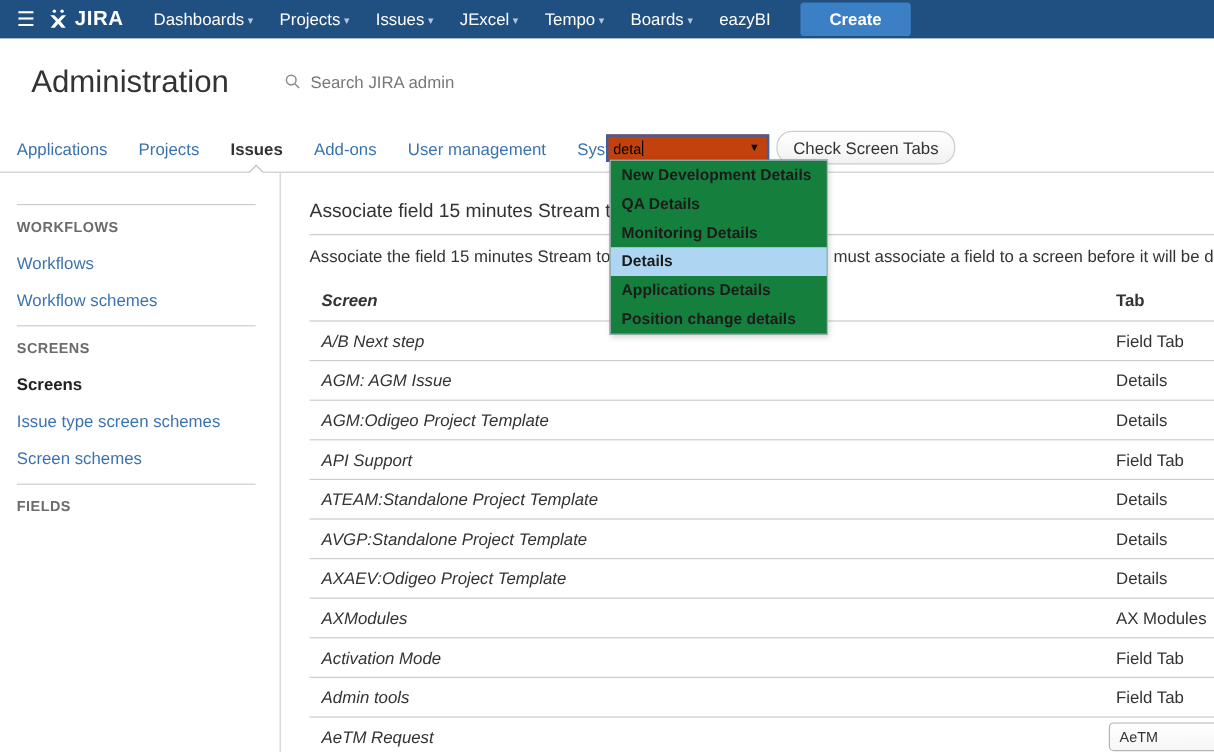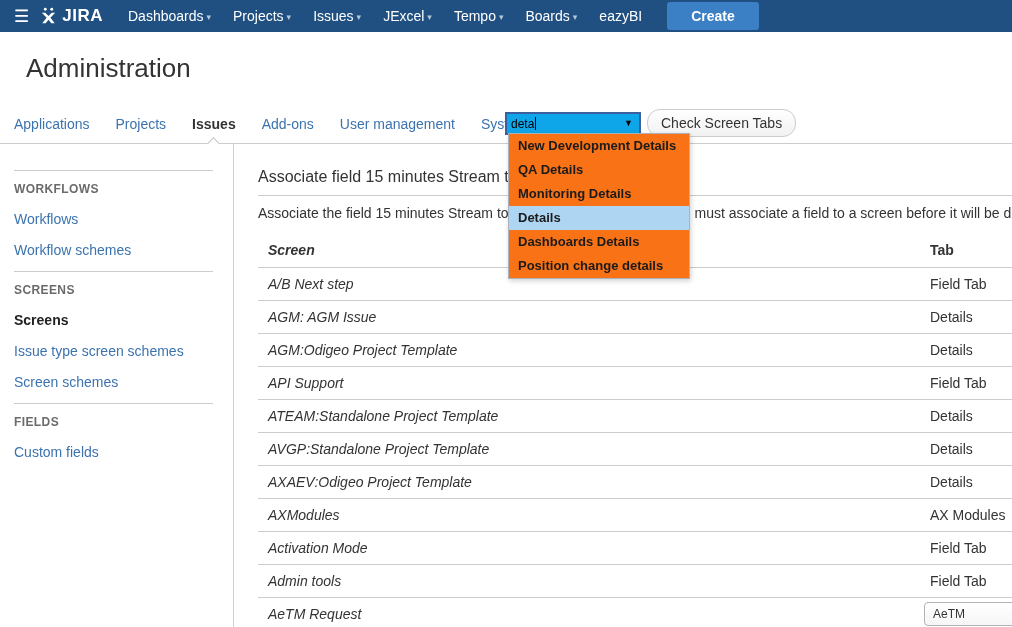--- a/index.html
+++ b/index.html
@@ -32,33 +32,33 @@
   
   .tabbar { height:40px; border-bottom:1px solid #ccc; display:flex; align-items:center;
     padding-left:14px; position:relative; background:#fff; }
   .tab { font-size:14px; color:#3b73af; margin-right:26px; cursor:pointer; position:relative; }
   .tab.active { color:#333; font-weight:bold; }
   .tab.active .notch { position:absolute; width:9px; height:9px; background:#fff;
     border-top:1px solid #c0c0c0; border-left:1px solid #c0c0c0;
     transform:rotate(45deg); left:50%; margin-left:-5px; top:23px; z-index:3; }
 
   .combo { position:absolute; left:505px; top:8px; width:136px; height:23px;
-    border:2px solid #3c5f9e; background:#0ea5e9; cursor:pointer; }
+    border:2px solid #3c5f9e; background:#c2410c; cursor:pointer; }
   .combo-text { font-size:12px; color:#000; position:absolute; left:4px; top:3px; }
   .combo-cursor { display:inline-block; width:1px; height:13px; background:#000;
     vertical-align:-2px; margin-left:1px; }
   .combo-arrow { position:absolute; right:6px; top:4px; font-size:9px; color:#000; }
 
   .check-btn { position:absolute; left:647px; top:5px; height:28px; padding:0 13px;
     font-size:14px; color:#333; background:linear-gradient(#ffffff,#f2f2f2);
     border:1px solid #ccc; border-radius:13px; cursor:pointer;
     font-family:"Liberation Sans", sans-serif; }
 
   
-  .dropdown { position:absolute; left:508px; top:133px; width:182px; background:#f97316;
+  .dropdown { position:absolute; left:508px; top:133px; width:182px; background:#15803d;
     border:1px solid #a9b3bd; box-shadow:1px 2px 5px rgba(0,0,0,.18); z-index:40; }
   .dropdown-item { height:24px; line-height:24px; padding:0 9px; font-size:13px;
     font-weight:bold; color:#1b1b1b; white-space:nowrap; cursor:pointer; }
   .dropdown-item.highlighted { background:#aed5f2; }
 
   
   .content { display:flex; height:483px; }
   .sidebar { width:234px; border-right:1px solid #d0d0d0; padding:26px 20px 0 14px; flex:none; }
   .side-section { border-top:1px solid #ccc; padding:11px 0 13px; }
   .side-header { font-size:12px; font-weight:bold; color:#6b6b6b; letter-spacing:.4px;
@@ -100,20 +100,27 @@
   <span class="nav-item"><span>Issues</span><span class="nav-caret">▾</span></span>
   <span class="nav-item"><span>JExcel</span><span class="nav-caret">▾</span></span>
   <span class="nav-item"><span>Tempo</span><span class="nav-caret">▾</span></span>
   <span class="nav-item"><span>Boards</span><span class="nav-caret">▾</span></span>
   <span class="nav-item"><span>eazyBI</span></span>
   <button class="create-btn">Create</button>
 </nav>
 
 <div class="admin-header">
   <h1 class="page-title">Administration</h1>
+  <div class="admin-search">
+    <svg width="14" height="14" viewBox="0 0 16 16">
+      <circle cx="6.5" cy="6.5" r="4.6" fill="none" stroke="#8a8a8a" stroke-width="1.4"></circle>
+      <line x1="10" y1="10" x2="14" y2="14" stroke="#8a8a8a" stroke-width="1.4"></line>
+    </svg>
+    <input type="text" placeholder="Search JIRA admin" style="">
+  </div>
 </div>
 
 <div class="tabbar">
   <span class="tab">Applications</span>
   <span class="tab">Projects</span>
   <span class="tab active"><span>Issues</span><span class="notch"></span></span>
   <span class="tab">Add-ons</span>
   <span class="tab">User management</span>
   <span class="tab">System</span>
 
@@ -122,41 +129,40 @@
     <span class="combo-arrow">▼</span>
   </div>
   <button class="check-btn">Check Screen Tabs</button>
 </div>
 
 <div class="dropdown">
   <div class="dropdown-item">New Development Details</div>
   <div class="dropdown-item">QA Details</div>
   <div class="dropdown-item">Monitoring Details</div>
   <div class="dropdown-item highlighted">Details</div>
-  <div class="dropdown-item">Dashboards Details</div>
+  <div class="dropdown-item">Applications Details</div>
   <div class="dropdown-item">Position change details</div>
 </div>
 
 <div class="content">
 
   <aside class="sidebar">
     <div class="side-section">
       <div class="side-header">WORKFLOWS</div>
       <a class="side-link">Workflows</a>
       <a class="side-link">Workflow schemes</a>
     </div>
     <div class="side-section">
       <div class="side-header">SCREENS</div>
       <a class="side-link active">Screens</a>
       <a class="side-link">Issue type screen schemes</a>
       <a class="side-link">Screen schemes</a>
     </div>
     <div class="side-section">
       <div class="side-header">FIELDS</div>
-      <a class="side-link">Custom fields</a>
     </div>
   </aside>
 
   <main class="main">
     <h2 class="section-heading">Associate field 15 minutes Stream to screens</h2>
     <p class="section-desc">Associate the field 15 minutes Stream to the appropriate screens. You must associate a field to a screen before it will be displayed.</p>
 
     <table class="screens-table">
       <colgroup>
           <col class="c1">

